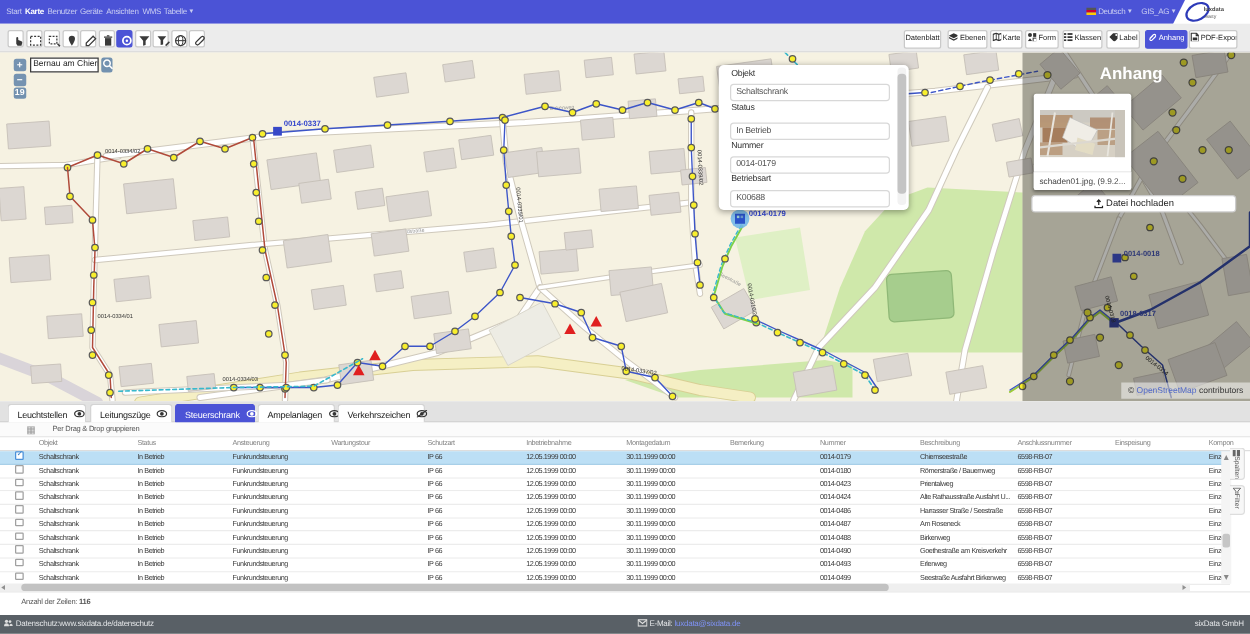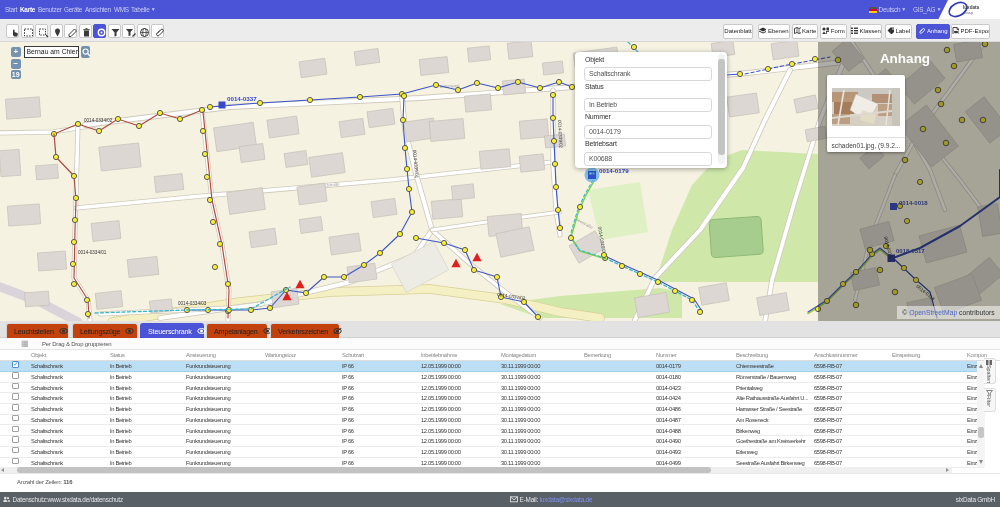--- a/index.html
+++ b/index.html
@@ -25,21 +25,21 @@
 #fscroll{position:absolute;right:2px;top:2px;width:7px;height:110px;background:#f2f2f2;border-radius:3px;}
 #fthumb{position:absolute;right:2px;top:7px;width:7px;height:96px;background:#c4c4c4;border-radius:3px;}
 #anhang-title{position:absolute;left:858px;top:9px;width:94px;text-align:center;color:#fff;font-size:13.5px;font-weight:bold;}
 #photocard{position:absolute;left:827px;top:33px;width:78px;height:77px;background:#fff;border-radius:2px;box-shadow:0 1px 3px rgba(0,0,0,0.4);}
 #photocard .ph{position:absolute;left:5px;top:13px;width:68px;height:38px;overflow:hidden;}
 #caption{position:absolute;left:827px;top:95px;width:78px;height:15px;background:#fff;border-top:1px solid #e0e0e0;font-size:6.6px;color:#444;line-height:15px;text-align:center;border-radius:0 0 2px 2px;white-space:nowrap;overflow:hidden;}
 #upbtn{position:absolute;left:825px;top:114px;width:164px;height:14px;background:#fff;border:1px solid #ccc;border-radius:3px;font-size:7.5px;color:#222;text-align:center;line-height:12px;}
 #osm{position:absolute;left:897px;top:264px;width:103px;height:13px;background:rgba(255,255,255,0.5);font-size:6.8px;color:#333;line-height:13px;text-align:center;white-space:nowrap;}
 #osm .lnk{color:#5068c8;}
 #tabbar{position:absolute;left:0;top:321px;width:1000px;height:17px;background:#e2e2e2;border-bottom:1px solid #cfcfcf;}
-.tab{position:absolute;top:1.5px;height:15.5px;background:#c2410c;border:1px solid #d4d4d4;border-bottom:none;border-radius:3px 3px 0 0;font-size:7.2px;letter-spacing:-0.2px;color:#222;line-height:15px;padding:0 7px;white-space:nowrap;}
+.tab{position:absolute;top:1.5px;height:15.5px;background:#ffffff;border:1px solid #d4d4d4;border-bottom:none;border-radius:3px 3px 0 0;font-size:7.2px;letter-spacing:-0.2px;color:#222;line-height:15px;padding:0 7px;white-space:nowrap;}
 .tab.active{background:#4b53d6;color:#fff;border-color:#4b53d6;}
 .tab svg{vertical-align:0px;margin-left:5px;}
 #grouprow{position:absolute;left:0;top:338px;width:1000px;height:12px;background:#fbfbfb;border-bottom:1px solid #e4e4e4;font-size:6px;letter-spacing:-0.2px;color:#555;line-height:12px;}
 #thead{position:absolute;left:0;top:350px;width:1000px;height:11px;background:#fff;border-bottom:1px solid #ddd;font-size:5.8px;letter-spacing:-0.3px;color:#858585;}
 #thead span{position:absolute;top:0;line-height:11px;}
 .trow{position:absolute;left:0;width:984px;height:10.7px;background:#fff;border-bottom:1px solid #ececec;font-size:5.8px;letter-spacing:-0.35px;color:#3a3a3a;}
 .trow.sel{background:#bcdff5;border-bottom:1px solid #a8cfe8;}
 .trow span{position:absolute;line-height:10.5px;top:0;white-space:nowrap;}
 .cb{position:absolute;left:12px;top:2.2px;width:6.5px;height:6.5px;border:1px solid #a0a0a0;border-radius:1px;background:#fff;}
 .cb.on{border-color:#4a90d9;}
@@ -492,20 +492,24 @@
 <rect x="46" y="16" width="22" height="12" fill="#b29070" opacity="0.75"></rect>
 <polygon points="24,6 46,16 36,34 18,22" fill="#f0ede6" stroke="#bbb" stroke-width="0.5"></polygon>
 <polygon points="30,22 44,27 42,36 28,32" fill="#e3dcc4"></polygon>
 <line x1="12" y1="2" x2="6" y2="37" stroke="#e8e5de" stroke-width="1.6"></line>
 <line x1="58" y1="2" x2="54" y2="37" stroke="#e8e5de" stroke-width="1.4"></line>
 <line x1="0" y1="30" x2="68" y2="22" stroke="#dcd8d0" stroke-width="1.8"></line>
 <rect x="60" y="0" width="8" height="38" fill="#c9c4ba"></rect>
 </svg></div>
     </div>
 <div id="caption">schaden01.jpg, (9.9.2...</div>
+<div id="upbtn"><svg width="8" height="9" viewBox="0 0 8 9" style="vertical-align:-2px;margin-right:2px;">
+        <path d="M4 6 L4 2 M2.5 3.5 L4 2 L5.5 3.5" fill="none" stroke="#222" stroke-width="1"></path>
+        <path d="M1 6.5 L1 8 L7 8 L7 6.5" fill="none" stroke="#222" stroke-width="1"></path>
+      </svg>Datei hochladen</div>
 <div id="osm">© <span class="lnk">OpenStreetMap</span> contributors</div>
 </div>
 <div id="tabbar">
 <div class="tab" style="left:6px;width:63px;">Leuchtstellen<svg width="9" height="6" viewBox="0 0 9 6" style="">
         <ellipse cx="4.5" cy="3" rx="3.8" ry="2.5" fill="none" stroke="#333" stroke-width="1"></ellipse>
         <circle cx="4.5" cy="3" r="1.5" fill="#333"></circle>
       </svg></div>
 <div class="tab" style="left:72px;width:66px;">Leitungszüge<svg width="9" height="6" viewBox="0 0 9 6" style="">
         <ellipse cx="4.5" cy="3" rx="3.8" ry="2.5" fill="none" stroke="#333" stroke-width="1"></ellipse>
         <circle cx="4.5" cy="3" r="1.5" fill="#333"></circle>

